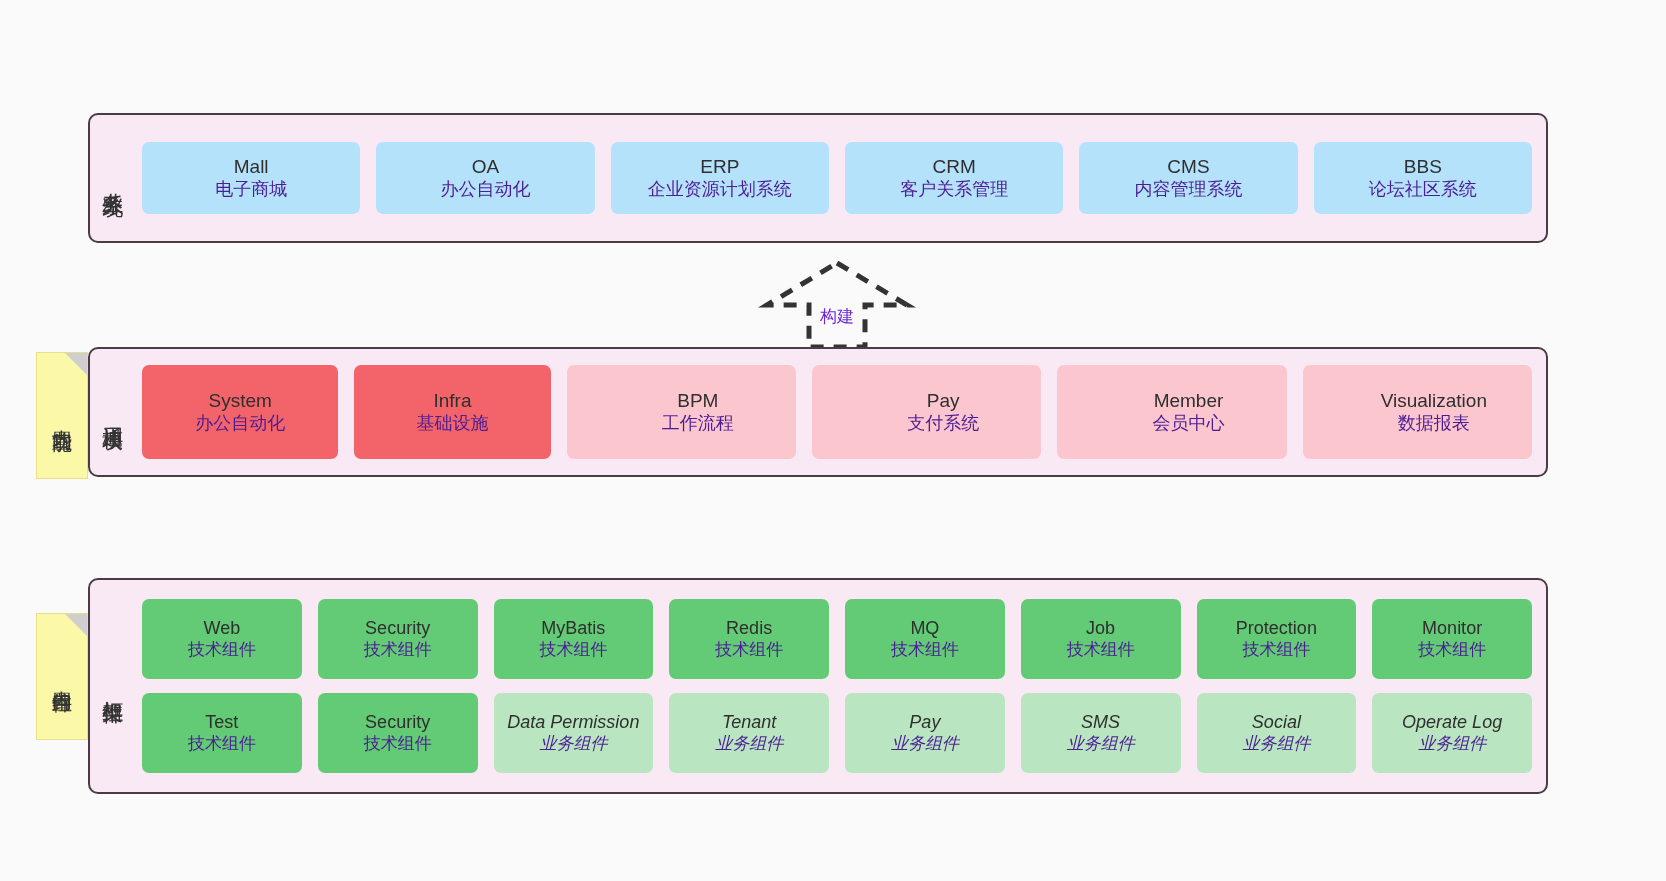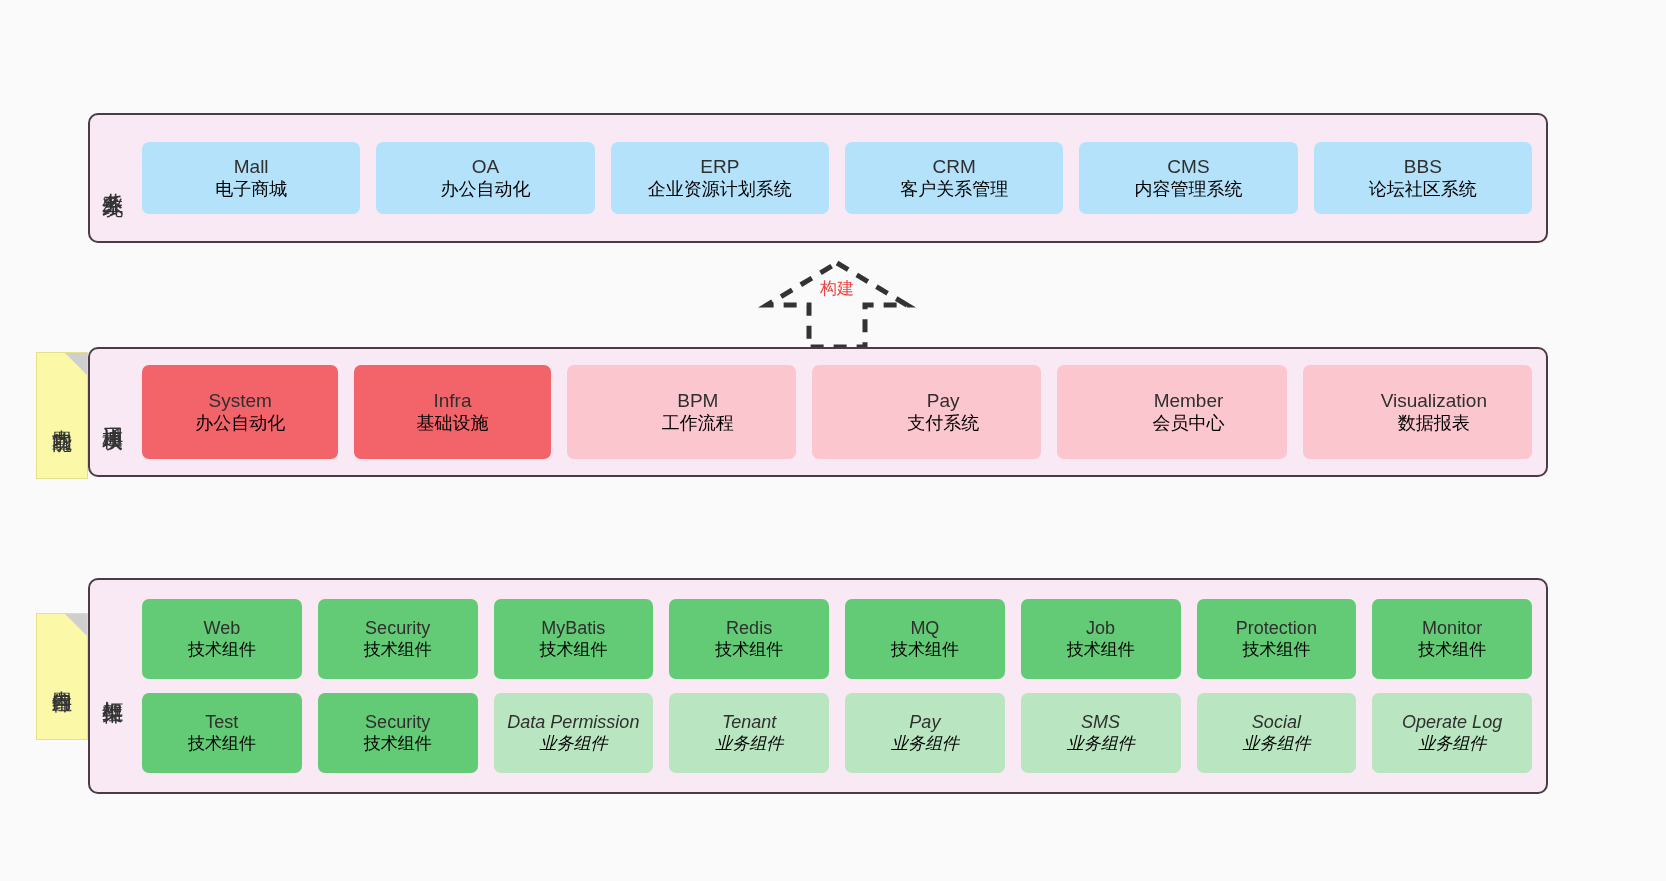--- a/index.html
+++ b/index.html
@@ -76,21 +76,21 @@
     box-sizing: border-box;
     padding: 6px 4px;
     line-height: 1.22;
   }
   .card .en {
     font-size: 19px;
     color: #2f2f2f;
   }
   .card .cn {
     font-size: 18px;
-    color: #000000;
+    color: #4c1d95;
   }
 
   
   .c-blue        { background: #b5e2fb; }
   .c-red         { background: #f2646a; }
   .c-pink        { background: #fcc6cf; padding-left: 37px; }
   .c-green       { background: #63ca75; text-align: right; }
   .c-green-light { background: #b9e6c0; font-style: italic; }
 
   
@@ -164,24 +164,24 @@
   .arrow {
     position: absolute;
     width: 160px;
     height: 92px;
   }
   .arrow svg { display: block; }
   .arrow .arrow-label {
     position: absolute;
     left: 0;
     right: 0;
-    top: 20px;
+    top: 48px;
     text-align: center;
     font-size: 17px;
-    color: #ef4444;
+    color: #6d28d9;
     background: transparent;
   }
   #arrow-build   { left: 757px; top: 257px; }
   #arrow-realize { left: 772px; top: 489px; }
 </style>
 </head>
 <body>
 
 <div id="canvas">
 

